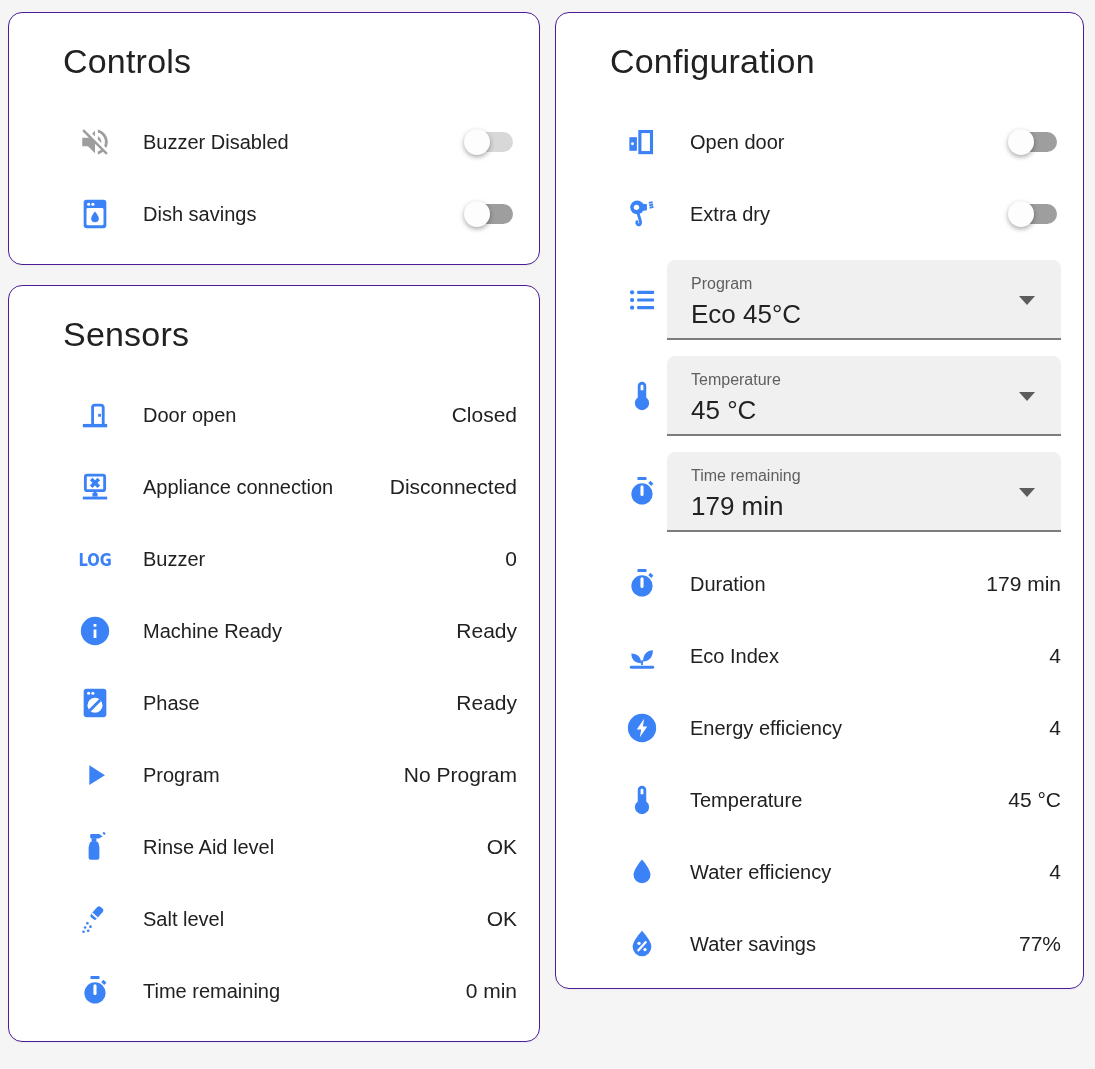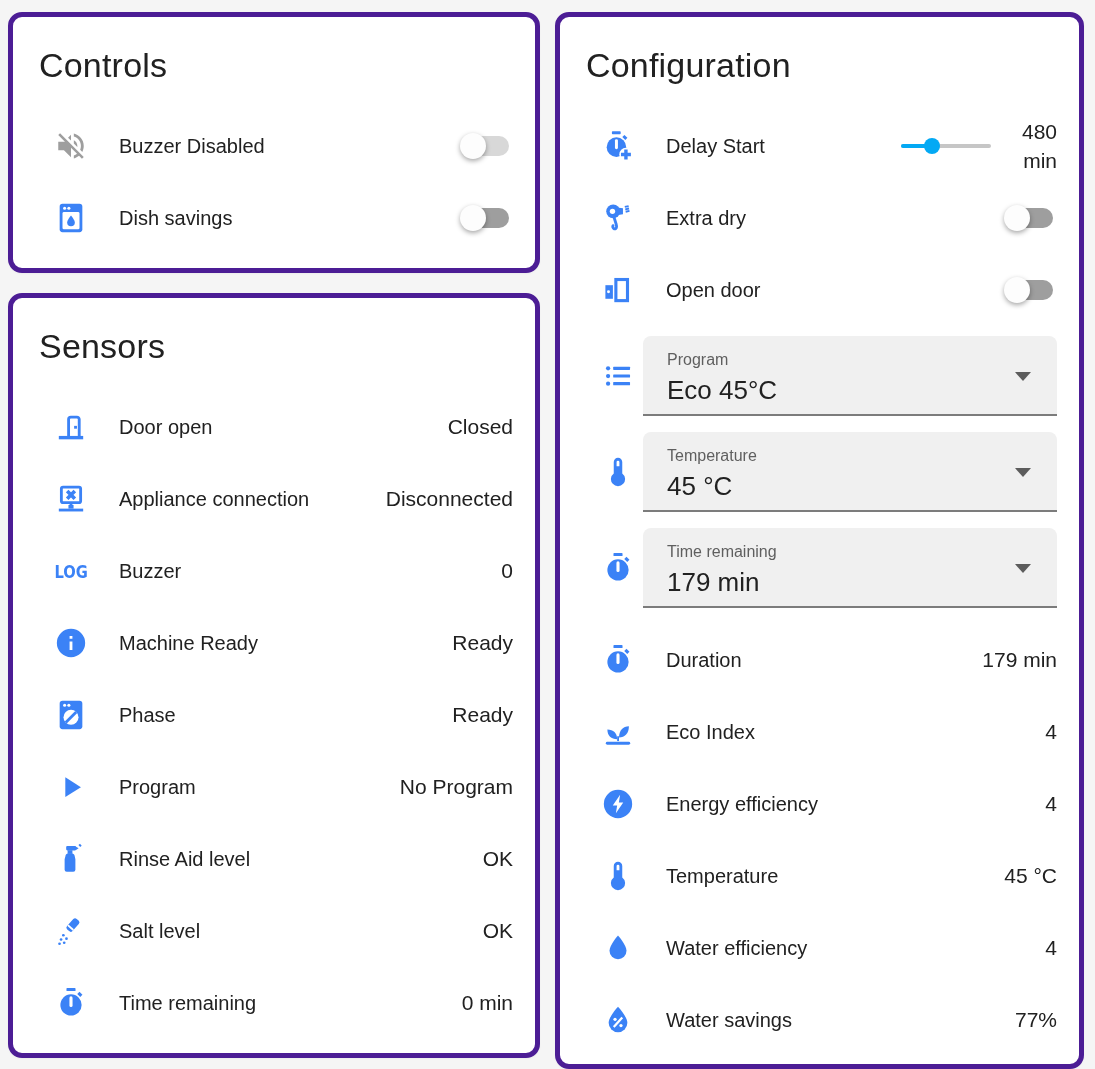--- a/index.html
+++ b/index.html
@@ -7,23 +7,23 @@
     width:1095px;height:1069px;box-sizing:border-box;
     background:#f5f5f5;
     font-family:"Liberation Sans","DejaVu Sans",sans-serif;
     color:#212121;overflow:hidden;
   }
   .page{display:flex;gap:15px;padding:12px 8px;align-items:flex-start;}
   .col{display:flex;flex-direction:column;gap:20px;}
   .col-left{width:532px;}
   .col-right{width:529px;justify-content:flex-end;}
   .card{
-    background:#fff;border:5px solid #4c1d95;border-radius:14px;
+    background:#fff;border:1px solid #4c1d95;border-radius:14px;
     box-shadow:0 1px 2px rgba(0,0,0,0.04);
-    box-sizing:border-box;width:100%;
+    box-sizing:border-box;width:100%;padding-left:28px;
   }
   .card-header{
     margin:0;padding:28px 26px 0 26px;
     font-size:34px;font-weight:400;line-height:41px;color:#212121;
     letter-spacing:0.2px;
   }
   .rows{padding:24px 0 14px 0;}
   .row{
     display:flex;align-items:center;height:72px;
     padding:0 22px 0 38px;box-sizing:border-box;cursor:pointer;
@@ -228,63 +228,41 @@
     </section>
   </div>
   <div class="col col-right">
     <section class="card">
       <h1 class="card-header">Configuration</h1>
       <div class="rows config-rows">
         <div>
             <div class="row">
               <span class="icon">
                 <svg viewBox="0 0 24 24" fill="currentColor">
-                  <circle cx="10.9" cy="12.8" r="6.9"></circle>
-                  <rect x="7.7" y="1.6" width="6.2" height="2.1" rx="0.5"></rect>
-                  <path d="M15.8,4.9L17.9,7" stroke="currentColor" stroke-width="2.1" fill="none"></path>
-                  <path d="M10.9,8.2V13.2" stroke="#fff" stroke-width="2.1" stroke-linecap="round" fill="none"></path>
-                  <circle cx="17.6" cy="18" r="4.7" fill="#fff"></circle>
-                  <path d="M16.4,14.5H18.8V16.8H21.1V19.2H18.8V21.5H16.4V19.2H14.1V16.8H16.4Z"></path>
-                </svg>
-              </span>
-              <span class="row-label">Delay Start</span>
-              <div class="slider">
-                <div class="slider-track"></div>
-                <div class="slider-fill" style="width:34%"></div>
-                <div class="slider-thumb" style="left:34%"></div>
-              </div>
-              <span class="slider-value">
-                <span>480</span>
-                <span>min</span>
+                  <rect x="10.5" y="4.6" width="8.2" height="14.9" fill="none" stroke="currentColor" stroke-width="2.2"></rect>
+                  <rect x="3.1" y="8.6" width="5.3" height="9.6"></rect>
+                  <circle cx="5.3" cy="13.3" r="1.05" fill="#fff"></circle>
+                </svg>
+              </span>
+              <span class="row-label">Open door</span>
+              <span class="toggle " role="switch" aria-checked="false">
+                <span class="toggle-thumb"></span>
               </span>
             </div>
             <div class="row">
               <span class="icon">
                 <svg viewBox="0 0 24 24" fill="currentColor">
                   <circle cx="8.6" cy="7.3" r="4.9"></circle>
                   <path d="M8.6,4.2L15.5,5.2V9.4L8.6,10.4Z"></path>
                   <circle cx="8.1" cy="7.3" r="1.9" fill="#fff"></circle>
                   <path d="M9.3,11.9C10,14.1 10.9,16.6 11,17.9C11.1,19.3 10,20.1 9,19.4C8.3,18.9 8.2,18.1 8.5,17.4" stroke="currentColor" stroke-width="2" fill="none" stroke-linecap="round"></path>
                   <path d="M16.8,4.2L19.5,3.6M17.1,5.9L19.8,5.3M17.4,7.6L20.1,7" stroke="currentColor" stroke-width="1.3" fill="none"></path>
                 </svg>
               </span>
               <span class="row-label">Extra dry</span>
-              <span class="toggle " role="switch" aria-checked="false">
-                <span class="toggle-thumb"></span>
-              </span>
-            </div>
-            <div class="row">
-              <span class="icon">
-                <svg viewBox="0 0 24 24" fill="currentColor">
-                  <rect x="10.5" y="4.6" width="8.2" height="14.9" fill="none" stroke="currentColor" stroke-width="2.2"></rect>
-                  <rect x="3.1" y="8.6" width="5.3" height="9.6"></rect>
-                  <circle cx="5.3" cy="13.3" r="1.05" fill="#fff"></circle>
-                </svg>
-              </span>
-              <span class="row-label">Open door</span>
               <span class="toggle " role="switch" aria-checked="false">
                 <span class="toggle-thumb"></span>
               </span>
             </div>
           </div>
         <div class="selects-block">
             <div class="row select-row">
               <span class="icon">
                 <svg viewBox="0 0 24 24" fill="currentColor">
                   <circle cx="5" cy="6.6" r="1.5"></circle>

